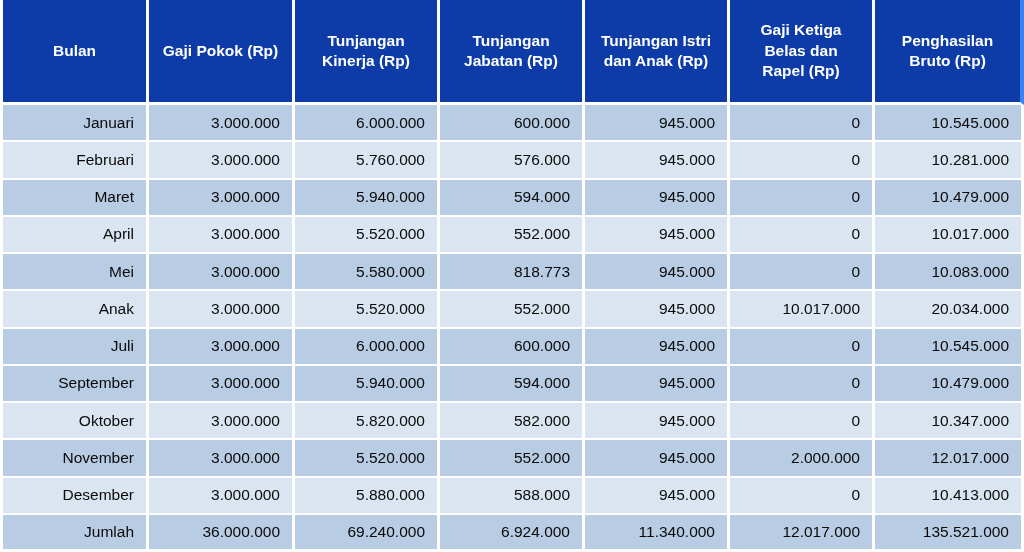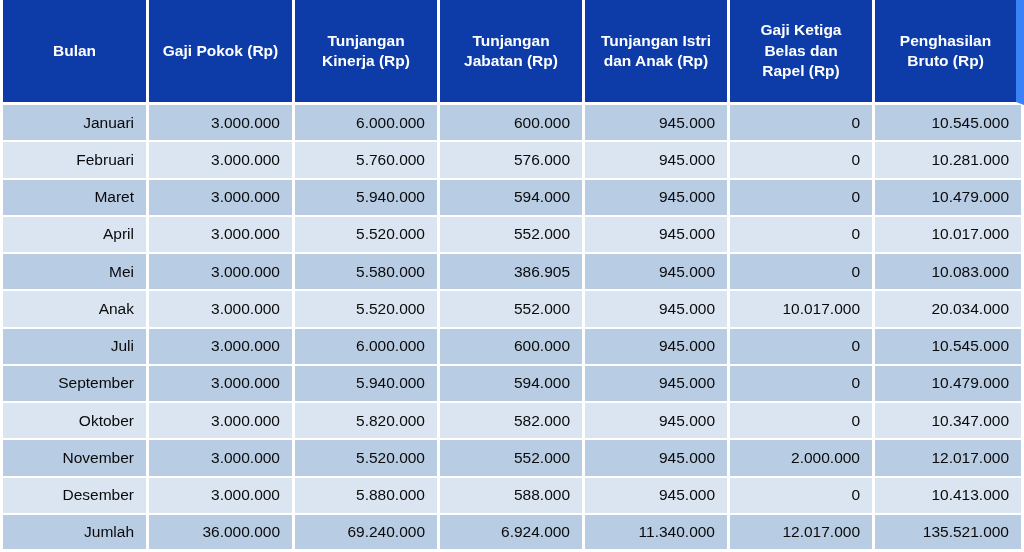--- a/index.html
+++ b/index.html
@@ -36,21 +36,21 @@
     text-align: center;
     vertical-align: middle;
     height: 105px;
     border-right: 3px solid #ffffff;
     border-bottom: 3px solid #ffffff;
   }
   thead th.first-col {
     border-left: 3px solid #ffffff;
   }
   thead th.last-col {
-    border-right: 8px solid #3b82f6;
+    border-right: 4px solid #3b82f6;
   }
   
   tbody td {
     height: 34.2px;
     font-size: 15.5px;
     color: #0a0a0a;
     vertical-align: middle;
     border-right: 3px solid #ffffff;
     border-bottom: 2px solid #ffffff;
     white-space: nowrap;
@@ -133,21 +133,21 @@
         <td class="cell-number">5.520.000</td>
         <td class="cell-number">552.000</td>
         <td class="cell-number">945.000</td>
         <td class="cell-number">0</td>
         <td class="cell-number">10.017.000</td>
       </tr>
       <tr class="row-odd">
         <td class="cell-month first-col">Mei</td>
         <td class="cell-number">3.000.000</td>
         <td class="cell-number">5.580.000</td>
-        <td class="cell-number">386.905</td>
+        <td class="cell-number">818.773</td>
         <td class="cell-number">945.000</td>
         <td class="cell-number">0</td>
         <td class="cell-number">10.083.000</td>
       </tr>
       <tr class="row-even">
         <td class="cell-month first-col">Anak</td>
         <td class="cell-number">3.000.000</td>
         <td class="cell-number">5.520.000</td>
         <td class="cell-number">552.000</td>
         <td class="cell-number">945.000</td>

